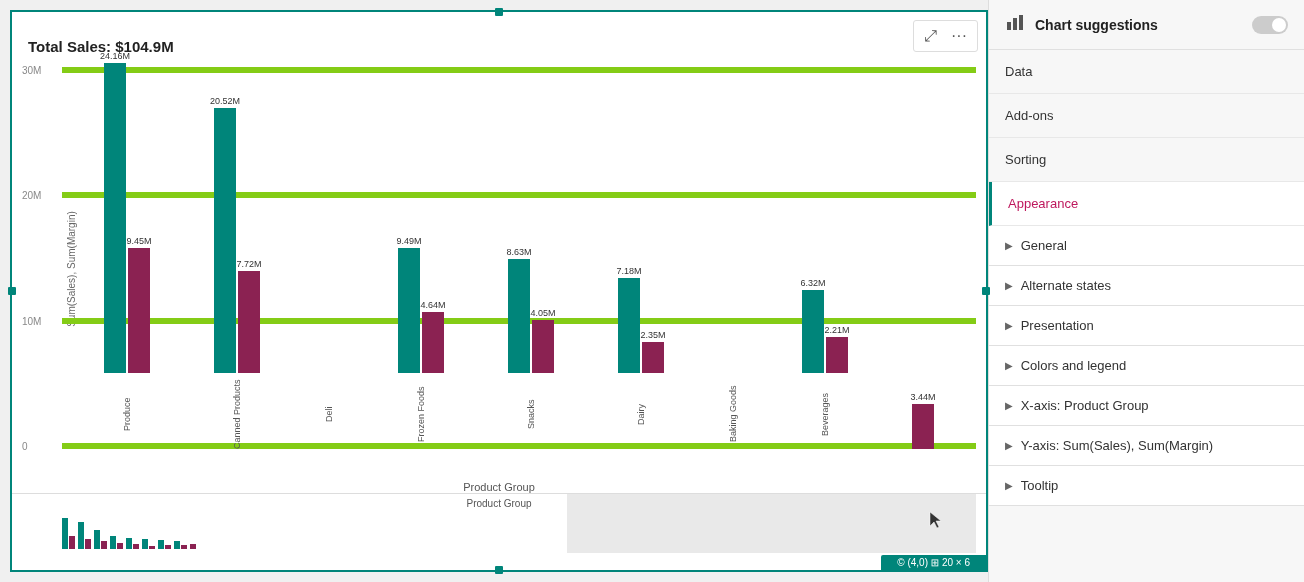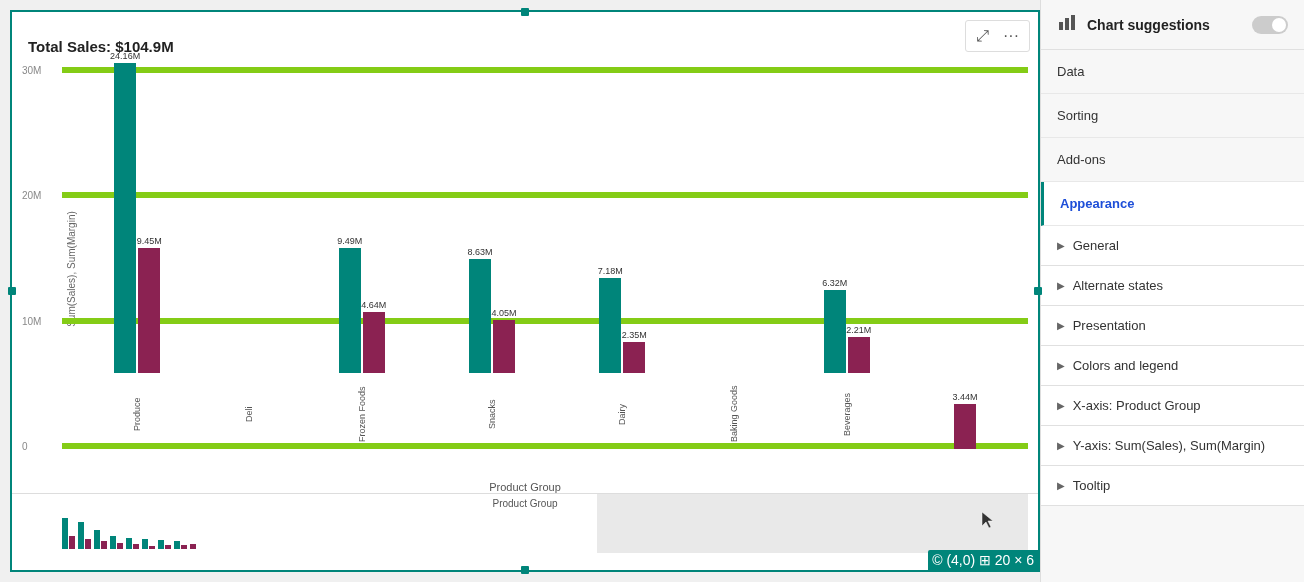--- a/index.html
+++ b/index.html
@@ -217,38 +217,38 @@
       background: rgba(200,200,200,0.4);
     }
 
     
     .status-bar {
       position: absolute;
       bottom: 0;
       right: 0;
       background: #00857a;
       color: #fff;
-      font-size: 14px;
-      padding: 2px 4px;
+      font-size: 10px;
+      padding: 2px 16px;
       border-radius: 2px 0 0 0;
     }
 
     
     .cursor-indicator {
       position: absolute;
       bottom: 40px;
       right: 40px;
       width: 20px;
       height: 20px;
       pointer-events: none;
     }
 
     
     .right-panel {
-      width: 264px;
+      width: 316px;
       background: #f7f7f7;
       border-left: 1px solid #ddd;
       display: flex;
       flex-direction: column;
       height: 582px;
       overflow-y: auto;
     }
 
     .panel-header {
       display: flex;
@@ -298,22 +298,22 @@
       padding: 14px 16px;
       cursor: pointer;
       color: #333;
       font-size: 13px;
       border-bottom: 1px solid #e8e8e8;
       background: #f7f7f7;
     }
 
     .panel-nav-item.active {
       border-left: 3px solid #00857a;
-      color: #1d4ed8;
-      font-weight: 700;
+      color: #be185d;
+      font-weight: 400;
       background: #fff;
       align-items: center;
     }
 
     .panel-section {
       border-bottom: 1px solid #e0e0e0;
     }
 
     .panel-section-header {
       display: flex;
@@ -373,20 +373,33 @@
               <div class="bar">
                 <span class="bar-value">24.16M</span>
                 <div class="bar-rect teal" style="height:310px;"></div>
               </div>
               <div class="bar">
                 <span class="bar-value">9.45M</span>
                 <div class="bar-rect purple" style="height:125px;"></div>
               </div>
             </div>
             <div class="bar-label">Produce</div>
+          </div>
+          <div class="bar-group">
+            <div class="bar-pair">
+              <div class="bar">
+                <span class="bar-value">20.52M</span>
+                <div class="bar-rect teal" style="height:265px;"></div>
+              </div>
+              <div class="bar">
+                <span class="bar-value">7.72M</span>
+                <div class="bar-rect purple" style="height:102px;"></div>
+              </div>
+            </div>
+            <div class="bar-label">Canned Products</div>
           </div>
           <div class="bar-group">
             <div class="bar-label">Deli</div>
           </div>
           <div class="bar-group">
             <div class="bar-pair">
               <div class="bar">
                 <span class="bar-value">9.49M</span>
                 <div class="bar-rect teal" style="height:125px;"></div>
               </div>
@@ -521,24 +534,24 @@
     </span>
     <span class="panel-header-title">Chart suggestions</span>
     <div class="toggle-switch"></div>
   </div>
 
   <div>
     <div class="panel-nav-item">
       <span>Data</span>
     </div>
     <div class="panel-nav-item">
+      <span>Add-ons</span>
+    </div>
+    <div class="panel-nav-item">
       <span>Sorting</span>
-    </div>
-    <div class="panel-nav-item">
-      <span>Add-ons</span>
     </div>
     <div class="panel-nav-item active">
       <span>Appearance</span>
     </div>
   </div>
 
   <div class="panel-section">
     <div class="panel-section-header">
       <span class="section-arrow">▶</span>
       <span class="section-label">General</span>

